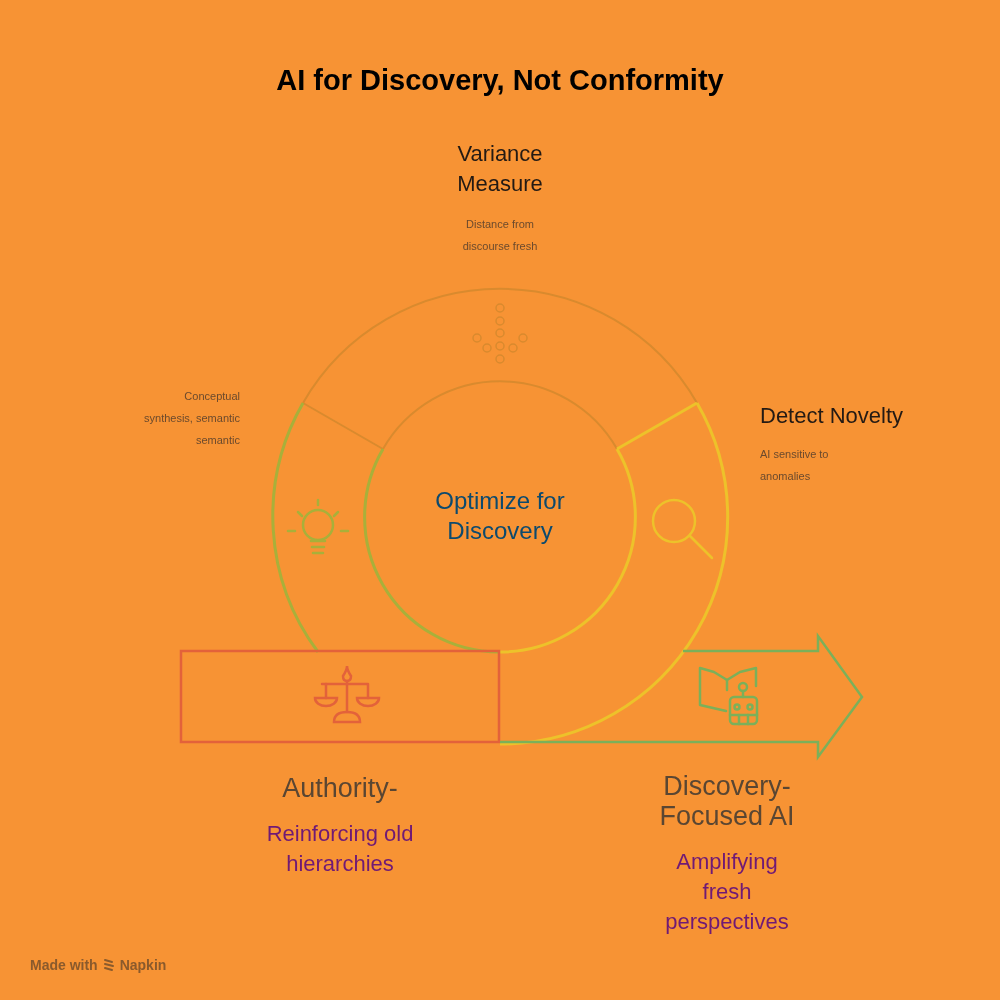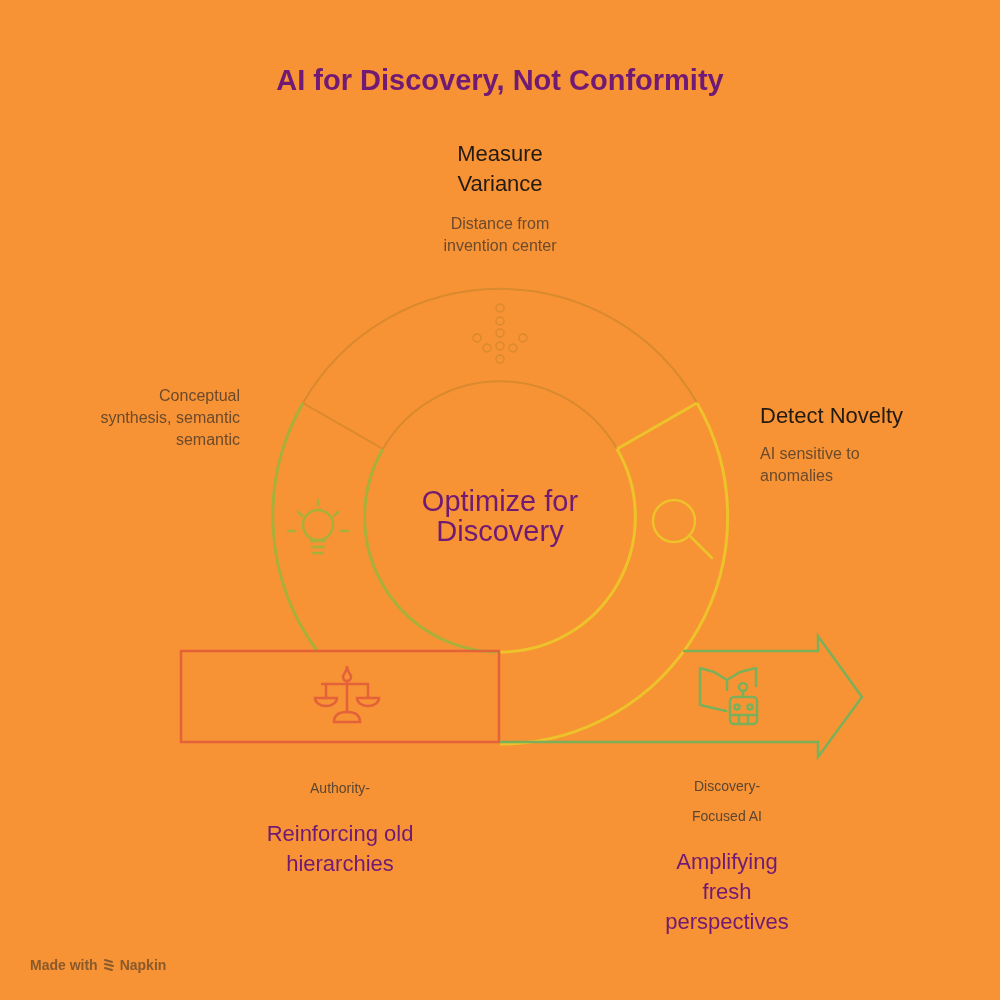--- a/index.html
+++ b/index.html
@@ -1,25 +1,25 @@
 <!DOCTYPE html>
 <html><head>
 <meta charset="utf-8">
 <style>
   html, body { margin:0; padding:0; }
   body {
     width:1000px; height:1000px; background:#F79334; position:relative; overflow:hidden;
     font-family:"Liberation Sans", "DejaVu Sans", sans-serif;
   }
   .abs { position:absolute; }
-  .title { left:0; width:1000px; top:64px; text-align:center; font-size:29px; font-weight:bold; color:#701a75; }
+  .title { left:0; width:1000px; top:64px; text-align:center; font-size:29px; font-weight:bold; color:#000000; }
   .head { font-size:22px; color:#231a14; line-height:30px; }
-  .desc { font-size:16px; color:#6b4a2d; line-height:22px; }
-  .center-label { font-size:29px; color:#701a75; line-height:30px; text-align:center; }
-  .bottom-head { font-size:14px; color:#5a4632; line-height:30px; text-align:center; }
+  .desc { font-size:11px; color:#6b4a2d; line-height:22px; }
+  .center-label { font-size:24px; color:#0c4a6e; line-height:30px; text-align:center; }
+  .bottom-head { font-size:27px; color:#5a4632; line-height:30px; text-align:center; }
   .bottom-desc { font-size:22px; color:#701a75; line-height:30px; text-align:center; }
   svg.diagram { position:absolute; left:0; top:0; }
   .footer { left:30px; top:957px; font-size:14px; color:#8a5a2c; font-weight:bold; display:flex; align-items:center; gap:4px; }
 </style>
 </head>
 <body>
 
 <div class="abs title">AI for Discovery, Not Conformity</div>
 
 <svg class="diagram" width="1000" height="1000" viewBox="0 0 1000 1000">
@@ -94,26 +94,26 @@
     <circle cx="737" cy="707" r="2.5"></circle>
       <circle cx="750" cy="707" r="2.5"></circle>
     <line x1="730" y1="715" x2="757" y2="715"></line>
     <line x1="739" y1="715" x2="739" y2="724"></line>
       <line x1="748" y1="715" x2="748" y2="724"></line>
   </g>
 </svg>
 
 <div class="abs" style="left:370px; top:139px; width:260px; text-align:center;">
   <div class="head">
+    <div>Variance</div>
     <div>Measure</div>
-    <div>Variance</div>
   </div>
   <div class="desc" style="margin-top:14px;">
     <div>Distance from</div>
-    <div>invention center</div>
+    <div>discourse fresh</div>
   </div>
 </div>
 
 <div class="abs" style="left:40px; top:371px; width:200px; text-align:right;">
   <div class="desc" style="margin-top:14px;">
     <div>Conceptual</div>
     <div>synthesis, semantic</div>
     <div>semantic</div>
   </div>
 </div>

